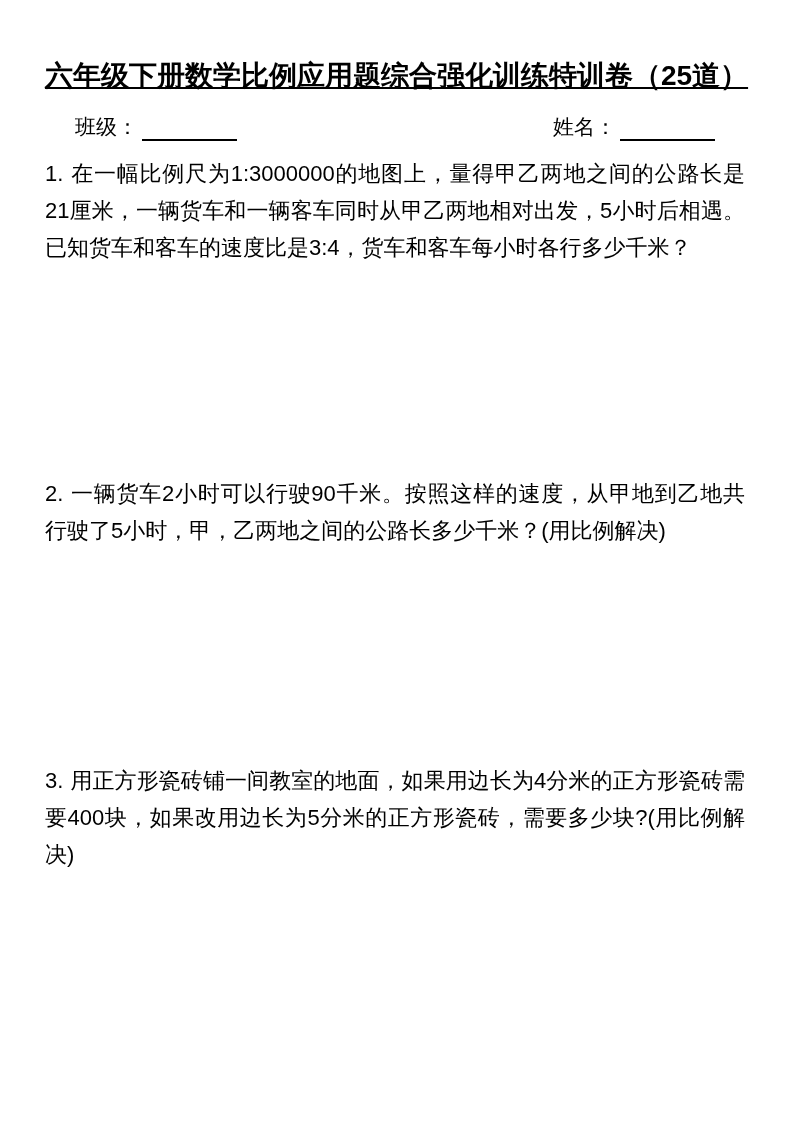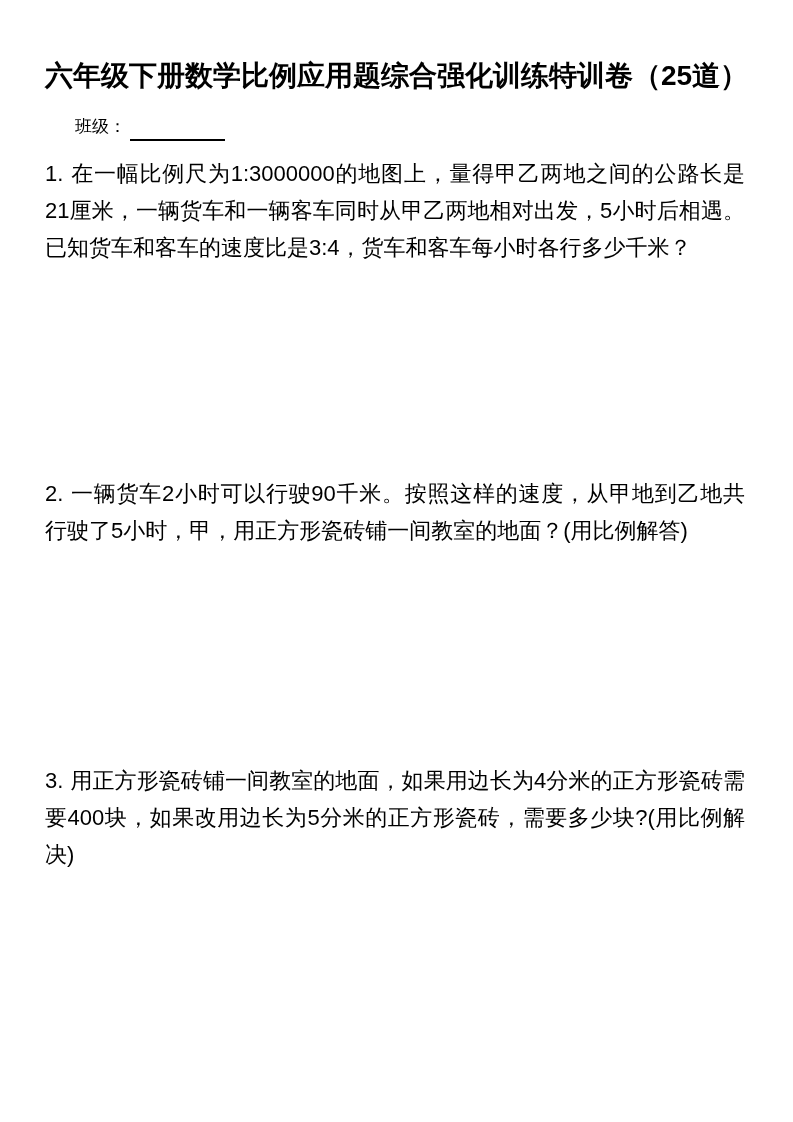--- a/index.html
+++ b/index.html
@@ -16,26 +16,27 @@
     font-family: "Liberation Sans", sans-serif;
     overflow: hidden;
   }
   .title {
     margin: 57px 20px 0 20px;
     text-align: center;
     font-size: 28px;
     font-weight: bold;
     line-height: 38px;
     color: #000000;
+    text-decoration: underline;
   }
   .fields-row {
     display: flex;
     justify-content: space-between;
     margin: 18px 78px 0 75px;
-    font-size: 17px;
+    font-size: 21px;
     line-height: 28px;
   }
   .field {
     display: flex;
     align-items: flex-end;
     white-space: nowrap;
   }
   .field-label {
     font-weight: normal;
   }
@@ -71,27 +72,31 @@
 
 <div class="page">
 
   <h1 class="title">六年级下册数学比例应用题综合强化训练特训卷（25道）</h1>
 
   <div class="fields-row">
     <div class="field">
       <span class="field-label">班级：</span>
         <span class="field-blank"></span>
     </div>
+    <div class="field">
+      <span class="field-label">姓名：</span>
+        <span class="field-blank"></span>
+    </div>
   </div>
 
   <div class="problem problem-1">
     <p><span class="pnum">1.</span><span>在一幅比例尺为1:3000000的地图上，量得甲乙两地之间的公路长是21厘米，一辆货车和一辆客车同时从甲乙两地相对出发，5小时后相遇。已知货车和客车的速度比是3:4，货车和客车每小时各行多少千米？</span></p>
   </div>
 
   <div class="problem problem-2">
-    <p><span class="pnum">2.</span><span>一辆货车2小时可以行驶90千米。按照这样的速度，从甲地到乙地共行驶了5小时，甲，用正方形瓷砖铺一间教室的地面？(用比例解答)</span></p>
+    <p><span class="pnum">2.</span><span>一辆货车2小时可以行驶90千米。按照这样的速度，从甲地到乙地共行驶了5小时，甲，乙两地之间的公路长多少千米？(用比例解决)</span></p>
   </div>
 
   <div class="problem problem-3">
     <p><span class="pnum">3.</span><span>用正方形瓷砖铺一间教室的地面，如果用边长为4分米的正方形瓷砖需要400块，如果改用边长为5分米的正方形瓷砖，需要多少块?(用比例解决)</span></p>
   </div>
 
 </div>
 
 </body></html>

